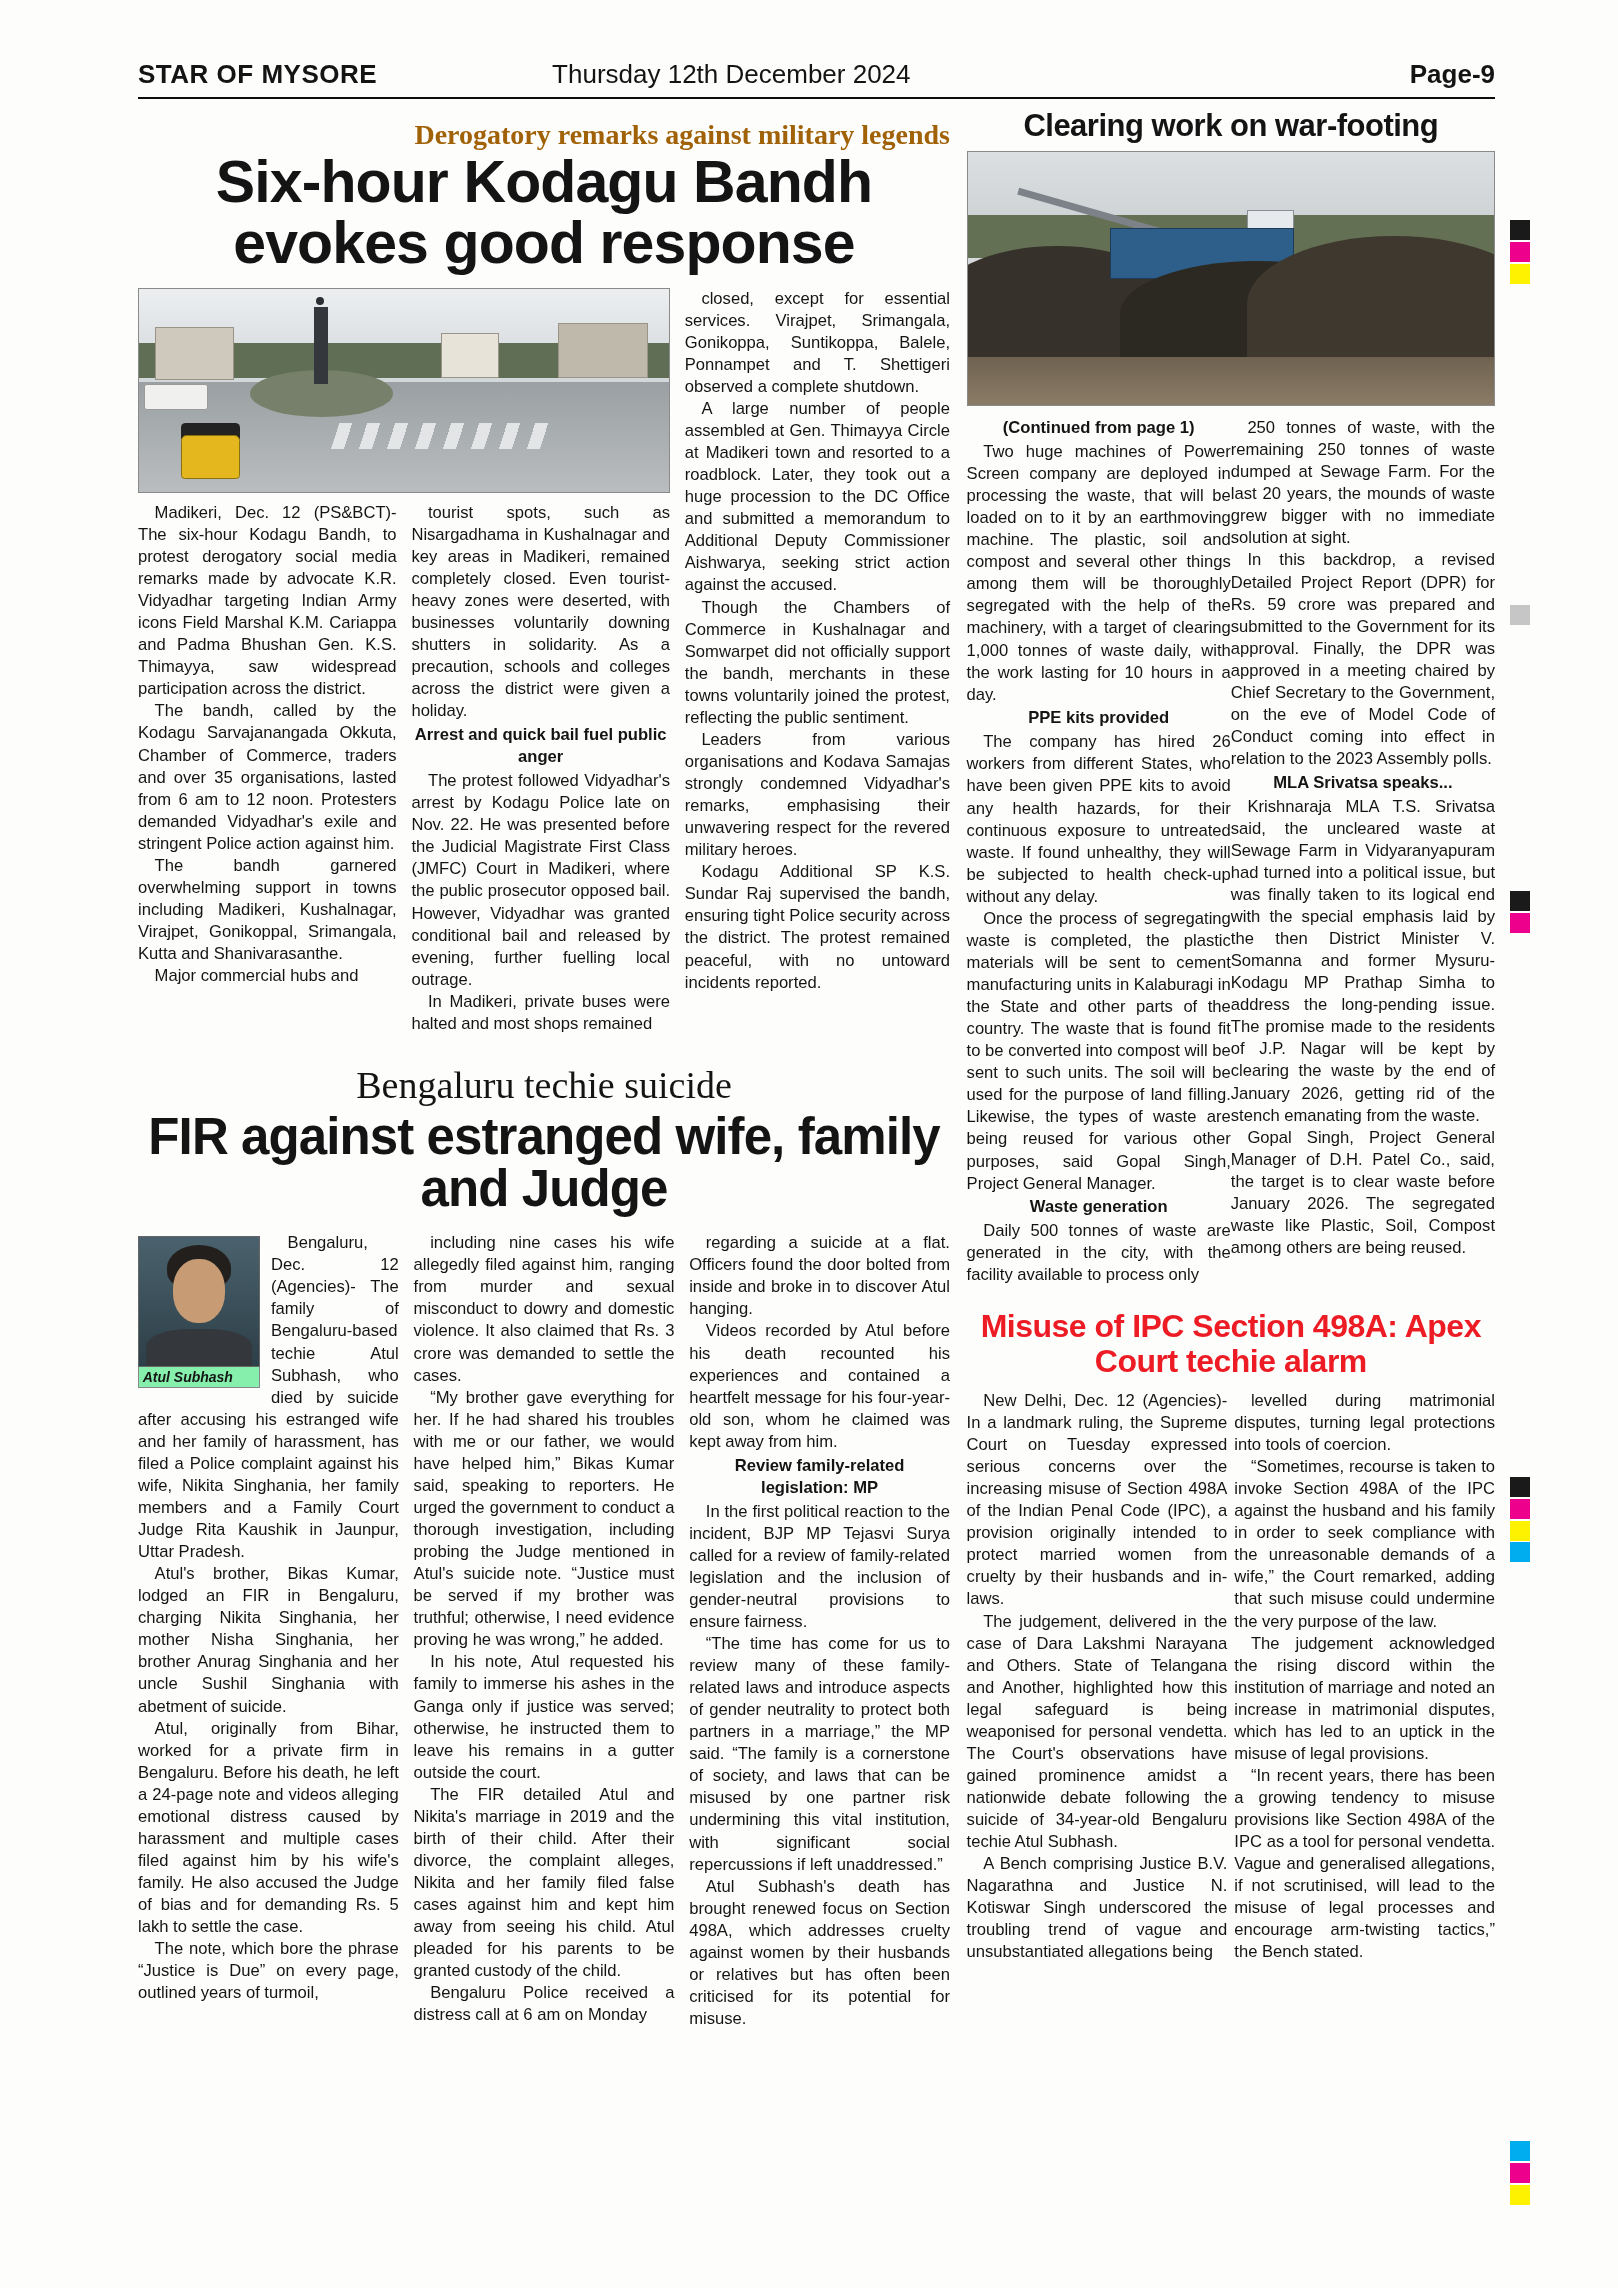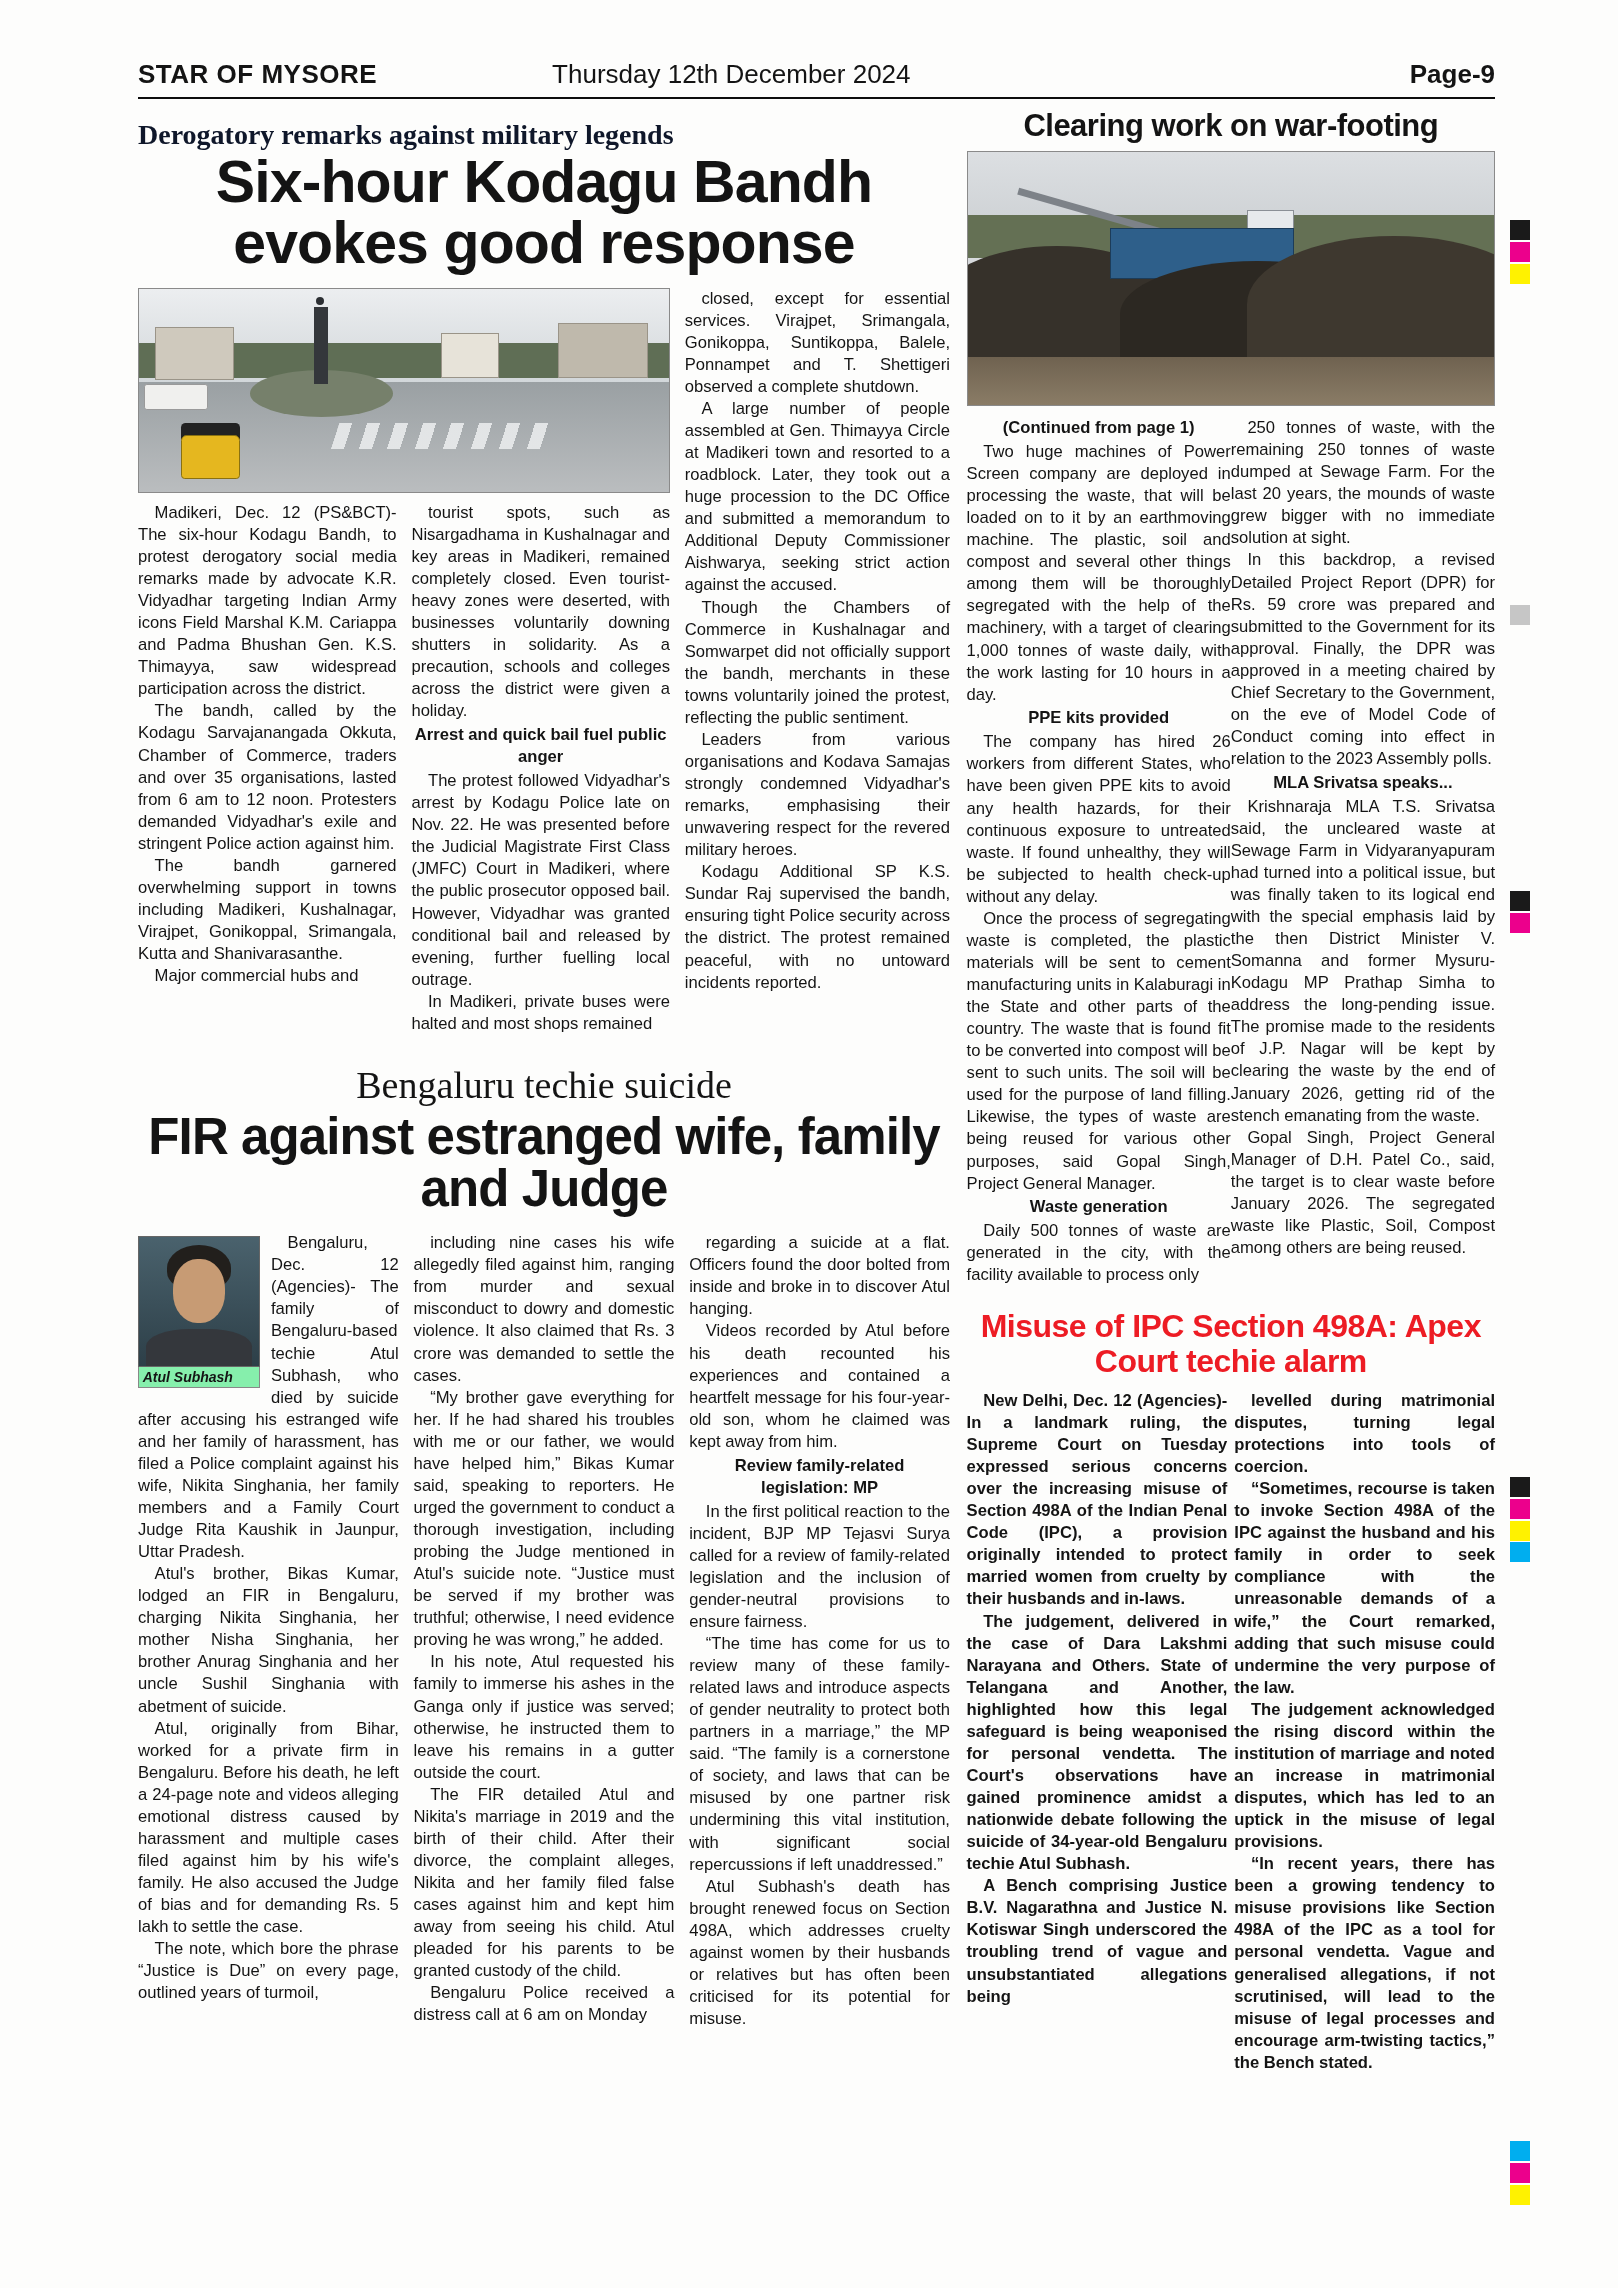--- a/index.html
+++ b/index.html
@@ -18,21 +18,21 @@
   .left-sec { width:812px; flex:none; }
   .right-sec { flex:1; min-width:0; }
 
   
   .para { font-size:16.6px; line-height:1.33; text-align:justify; text-indent:16.6px; hyphens:auto; }
   .subhead { font-size:16.6px; line-height:1.33; font-weight:700; text-align:center; margin:1.8px 0; }
   .continued { font-size:16.6px; line-height:1.33; font-weight:700; text-align:center; margin-bottom:1.8px; }
   .col { flex:1; min-width:0; }
 
   
-  .a1-kicker { font-family:"Liberation Serif", serif; font-weight:700; color:#0f172a; font-size:28px; text-align:left; margin:11px 0 0; }
+  .a1-kicker { font-family:"Liberation Serif", serif; font-weight:700; color:#a16207; font-size:28px; text-align:right; margin:11px 0 0; }
   .a1-headline { font-size:59px; font-weight:700; letter-spacing:-0.9px; line-height:1.02; text-align:center; margin-top:1.8px; }
   .a1-body { display:flex; gap:14.8px; margin-top:14.8px; }
   .a1-left { width:532px; flex:none; }
   .a1-two { display:flex; gap:14.8px; margin-top:9.2px; }
   .a1-right { flex:1; }
 
   .photo { position:relative; overflow:hidden; border:0.9px solid #8a8a8a; background:#d7dadd; }
   .a1-photo { width:100%; height:205px; }
   .p1-sky { position:absolute; left:0; right:0; top:0; height:46%; background:linear-gradient(#eceef0,#d2d7da); }
   .p1-trees { position:absolute; left:0; right:0; top:27%; height:17%; background:#5f6e55; }
@@ -74,21 +74,21 @@
   .p2-m3 { right:-9%; bottom:13%; width:56%; height:54%; background:#3e382f; }
   .p2-machine { position:absolute; left:27%; top:30%; width:35%; height:20%; background:#2e5f8a; border:0.9px solid #1c3c59; }
   .p2-cab { position:absolute; left:53%; top:23%; width:9%; height:14%; background:#e7eaec; border:0.9px solid #8b9096; }
   .p2-conveyor { position:absolute; left:9%; top:23%; width:31%; height:7.4px; background:#7d8288; transform:rotate(16deg); }
   .p2-ground { position:absolute; left:0; right:0; bottom:0; height:19%; background:linear-gradient(#6f6250,#8a7c66); }
   .a2-body { display:flex; gap:0; }
 
   
   .a4 { margin-top:22px; }
   .a4-headline { color:#ed1c24; font-size:32px; font-weight:700; letter-spacing:-0.5px; line-height:1.1; text-align:center; margin-bottom:11px; }
-  .a4-body { display:flex; gap:7px;font-weight:bold; }
+  .a4-body { display:flex; gap:7px; }
 
   
   #print-marks { position:absolute; inset:0; pointer-events:none; }
   .regmark { position:absolute; left:1510px; width:20px; }
   .regsq { width:20px; height:20px; margin-bottom:1.8px; }
 </style>
 </head>
 <body>
 
 <div class="page">

